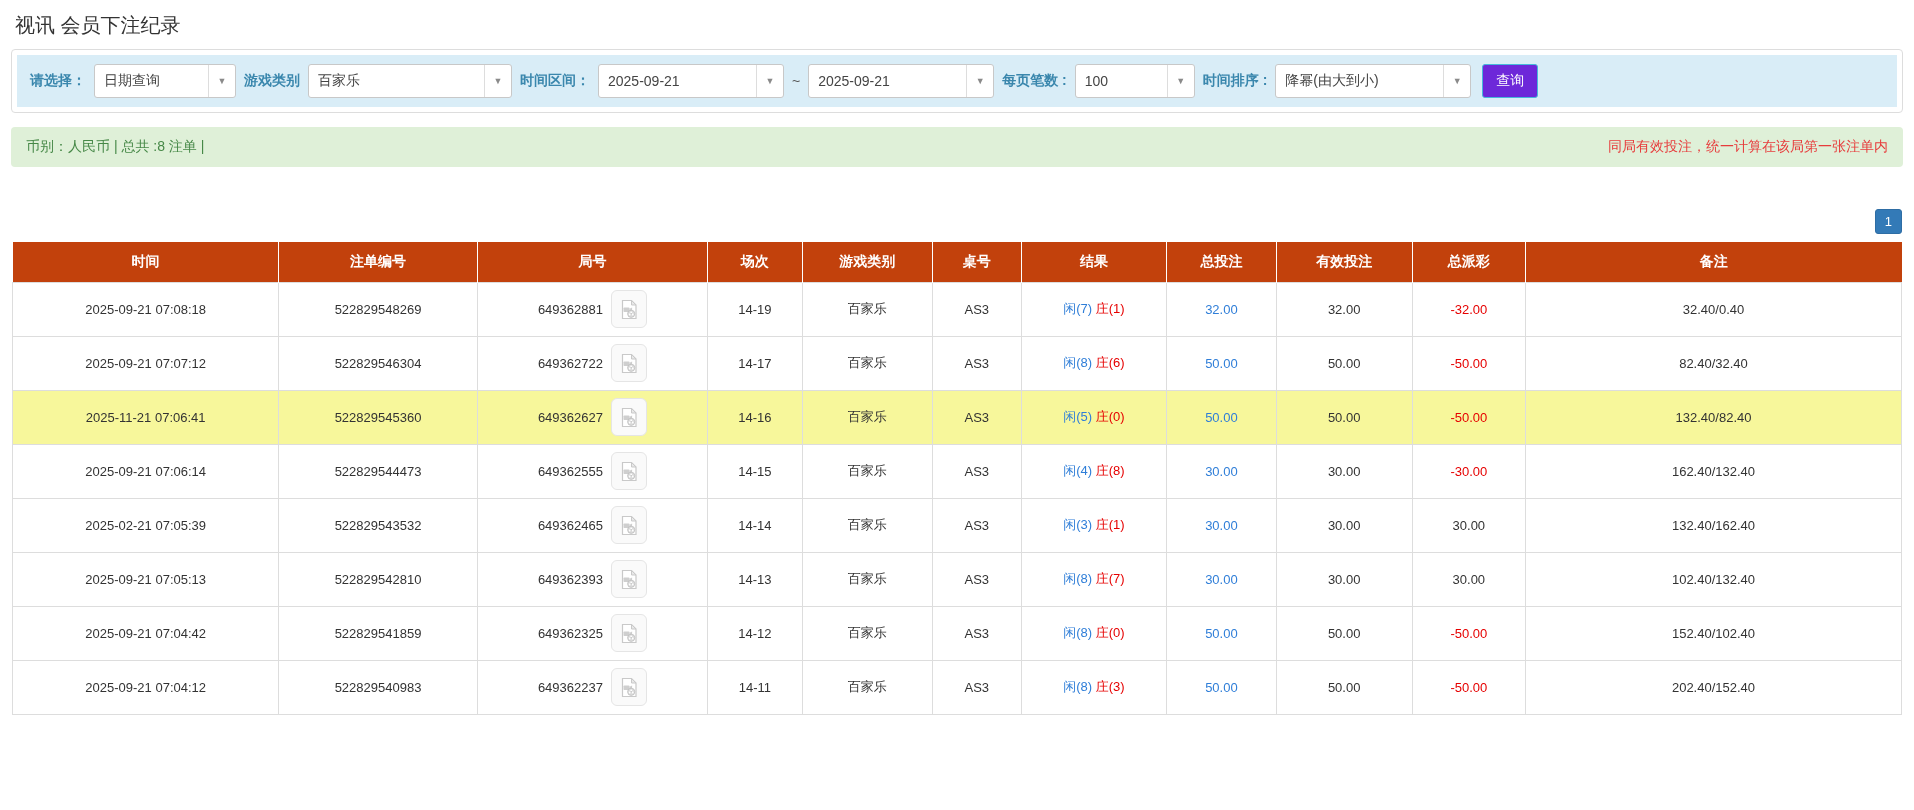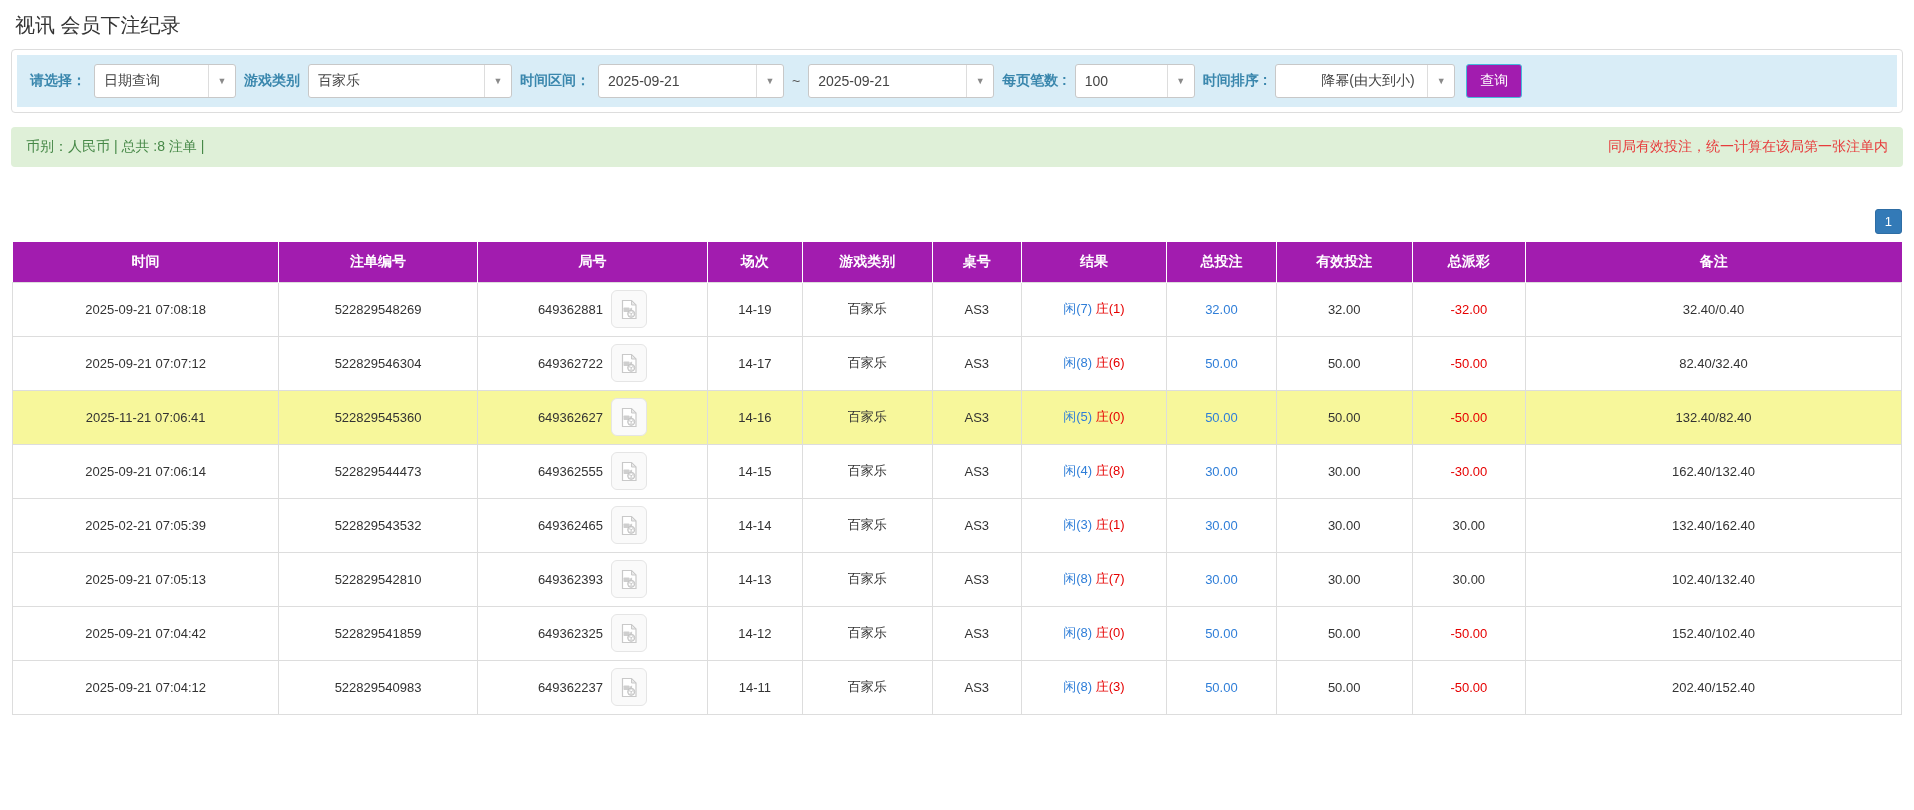--- a/index.html
+++ b/index.html
@@ -12,36 +12,36 @@
   }
   .page-title { font-size:20px; font-weight:400; color:#333; margin:12px 0 10px 15px; }
 
   
   .panel { margin:0 11px; border:1px solid #ddd; border-radius:4px; padding:5px; background:#fff; }
   .filter-bar { background:#d9edf7; border-radius:0; padding:9px 13px; display:flex; align-items:center; gap:8px; }
   .flabel { color:#3a87ad; font-weight:bold; font-size:14px; white-space:nowrap; }
   .combo { display:inline-flex; align-items:stretch; background:#fff; border:1px solid #c8c8c8; border-radius:3px; height:34px; cursor:pointer; }
   .combo-text { display:flex; align-items:center; padding:0 9px; font-size:14px; color:#444; flex:1; overflow:hidden; white-space:nowrap; }
   .combo-arrow { width:27px; display:flex; align-items:center; justify-content:center; border-left:1px solid #ddd; color:#8a8a8a; font-size:9px; }
-  .w-query { width:142px; } .w-game { width:204px; } .w-date { width:186px; } .w-pp { width:120px;gap:37px; } .w-sort { width:180px;padding-left:36px; }
+  .w-query { width:142px; } .w-game { width:204px; } .w-date { width:186px; } .w-pp { width:120px;gap:37px; } .w-sort { width:196px; }
   .tilde { color:#555; font-size:14px; }
-  .btn-search { background:#a21caf; color:#fff; border:1px solid #46b8da; border-radius:3px; height:34px; padding:0 13px; font-size:14px; margin-left:3px; cursor:pointer; font-family:inherit; }
+  .btn-search { background:#6d28d9; color:#fff; border:1px solid #46b8da; border-radius:3px; height:34px; padding:0 13px; font-size:14px; margin-left:3px; cursor:pointer; font-family:inherit; }
 
   
   .info-bar { margin:14px 11px 0; background:#dff0d8; border-radius:4px; padding:11px 15px; display:flex; justify-content:space-between; align-items:center; font-size:14px; }
   .summary { color:#468847; }
   .note { color:#e73c3c; }
 
   
   .pager { margin:42px 12px 8px; text-align:right; }
   .page-btn { display:inline-block; padding:4px 9px; background:#337ab7; border:1px solid #2e6da4; color:#fff; font-size:13px; border-radius:3px; cursor:pointer; }
 
   
   table { width:1890px; margin:0 12px; border-collapse:collapse; table-layout:fixed; font-size:13px; }
-  thead th { background:#a21caf; color:#fff; font-weight:bold; font-size:14px; height:40px; border-right:1px solid #fff; }
+  thead th { background:#c2410c; color:#fff; font-weight:bold; font-size:14px; height:40px; border-right:1px solid #fff; }
   thead th:last-child { border-right:0; }
   tbody td { height:54px; text-align:center; border:1px solid #ddd; background:#fff; color:#333; padding:2px 4px; }
   tr.highlight td { background:#f7f79b; }
   .blue { color:#2f7ed8; }
   .red { color:#e60000; }
   .result-player { color:#2f7ed8; }
   .result-banker { color:#e60000; }
   .round-wrap { display:inline-flex; align-items:center; gap:8px; }
   .icon-btn { width:36px; height:38px; background:#fafafa; border:1px solid #e5e5e5; border-radius:6px; display:inline-flex; align-items:center; justify-content:center; padding:0; cursor:pointer; }
   .total-row td { background:#9a9a9a; color:#fff; height:33px; border:1px solid #fff; }

